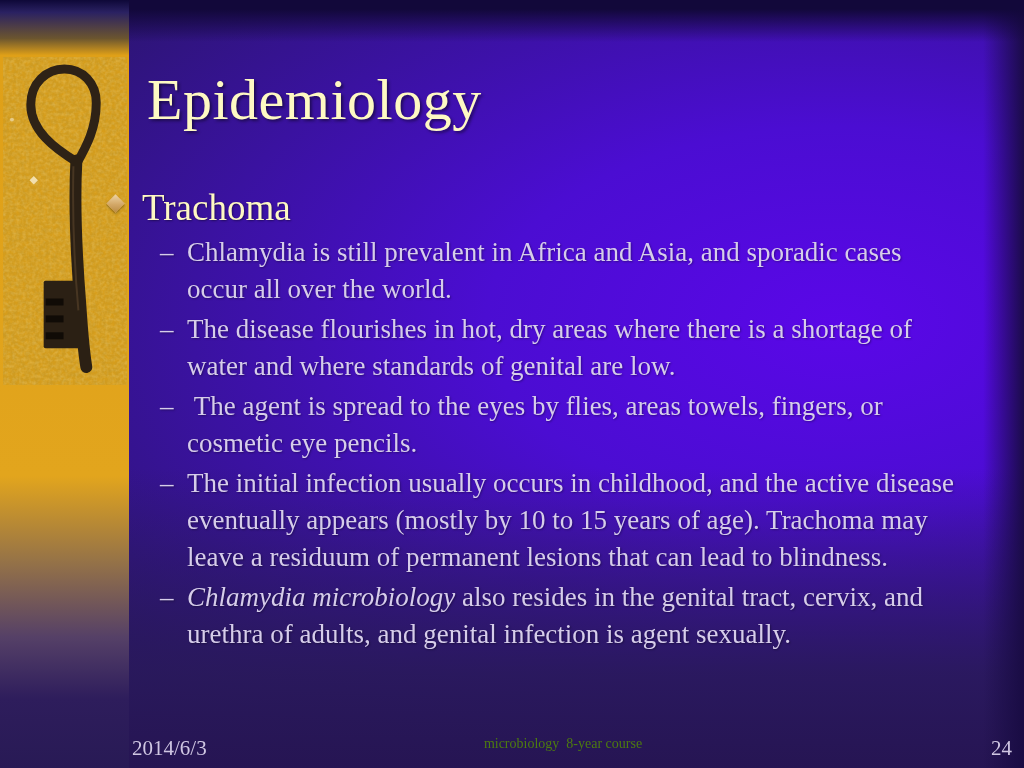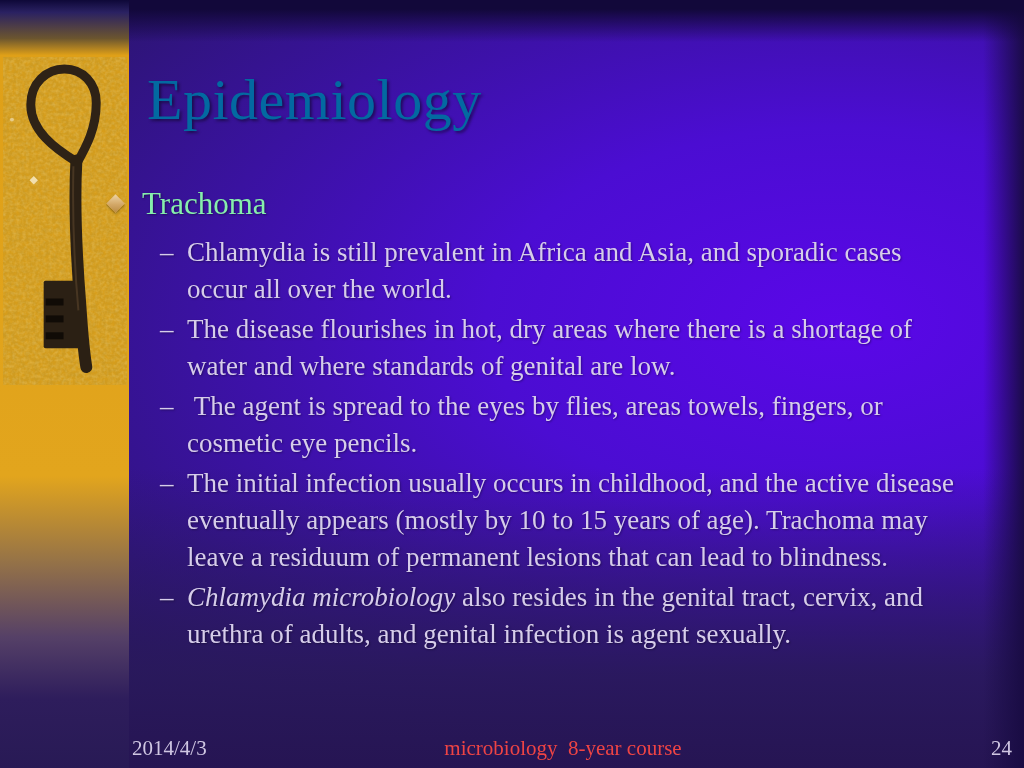--- a/index.html
+++ b/index.html
@@ -27,27 +27,27 @@
   }
   .key-photo{
     position:absolute;left:3px;top:57px;width:124px;height:328px;
     box-shadow:0 0 0 1px rgba(60,40,5,0.35) inset;
   }
   .key-photo svg{display:block;width:100%;height:100%;}
   
   .title{
     position:absolute;left:147px;top:66px;margin:0;
     font-size:58px;font-weight:normal;letter-spacing:0.5px;
-    color:#0369a1;text-shadow:2px 2px 3px rgba(0,0,0,0.45);
+    color:#fef9c3;text-shadow:2px 2px 3px rgba(0,0,0,0.45);
     white-space:pre;
   }
   
   .heading-row{position:absolute;left:142px;top:186px;}
   .heading{
-    font-size:31px;color:#86efac;text-shadow:1px 1px 2px rgba(0,0,0,0.4);white-space:pre;
+    font-size:37px;color:#fef9c3;text-shadow:1px 1px 2px rgba(0,0,0,0.4);white-space:pre;
   }
   .diamond{
     position:absolute;left:-33px;top:11px;width:13px;height:13px;
     transform:rotate(45deg);
     background:linear-gradient(135deg,#eed4a6 0%,#d3a868 55%,#b98a44 100%);
     box-shadow:1px 1px 2px rgba(0,0,0,0.35);
   }
   
   .bullets{
     position:absolute;left:160px;top:234px;width:800px;
@@ -61,21 +61,21 @@
   }
   .dash{flex:0 0 27px;white-space:pre;}
   .btext{flex:1;white-space:pre-wrap;}
   .btext .lead{font-style:italic;}
   
   .footer-date{
     position:absolute;left:132px;top:736px;font-size:21px;color:#cfc6e2;white-space:pre;
   }
   .footer-course{
     position:absolute;left:383px;top:736px;width:360px;text-align:center;
-    font-size:21px;color:#ef4444;white-space:pre;
+    font-size:14px;color:#4d7c0f;white-space:pre;
   }
   .footer-page{
     position:absolute;right:12px;top:736px;font-size:21px;color:#cfc6e2;white-space:pre;margin-left:12px;
   }
 </style>
 </head>
 <body>
 
 <div class="slide">
   <div class="main-bg"></div>
@@ -137,16 +137,16 @@
     <li class="bullet-item">
       <span class="dash">–</span>
       <span class="btext"><span class="lead"></span><span>The initial infection usually occurs in childhood, and the active disease eventually appears (mostly by 10 to 15 years of age). Trachoma may leave a residuum of permanent lesions that can lead to blindness.</span></span>
     </li>
     <li class="bullet-item">
       <span class="dash">–</span>
       <span class="btext"><span class="lead">Chlamydia microbiology</span><span> also resides in the genital tract, cervix, and urethra of adults, and genital infection is agent sexually.</span></span>
     </li>
   </ul>
 
-  <span class="footer-date">2014/4/3</span>
+  <span class="footer-date">2014/6/3</span>
   <span class="footer-course">microbiology  8-year course</span>
   <span class="footer-page">24</span>
 </div>
 
 </body></html>

